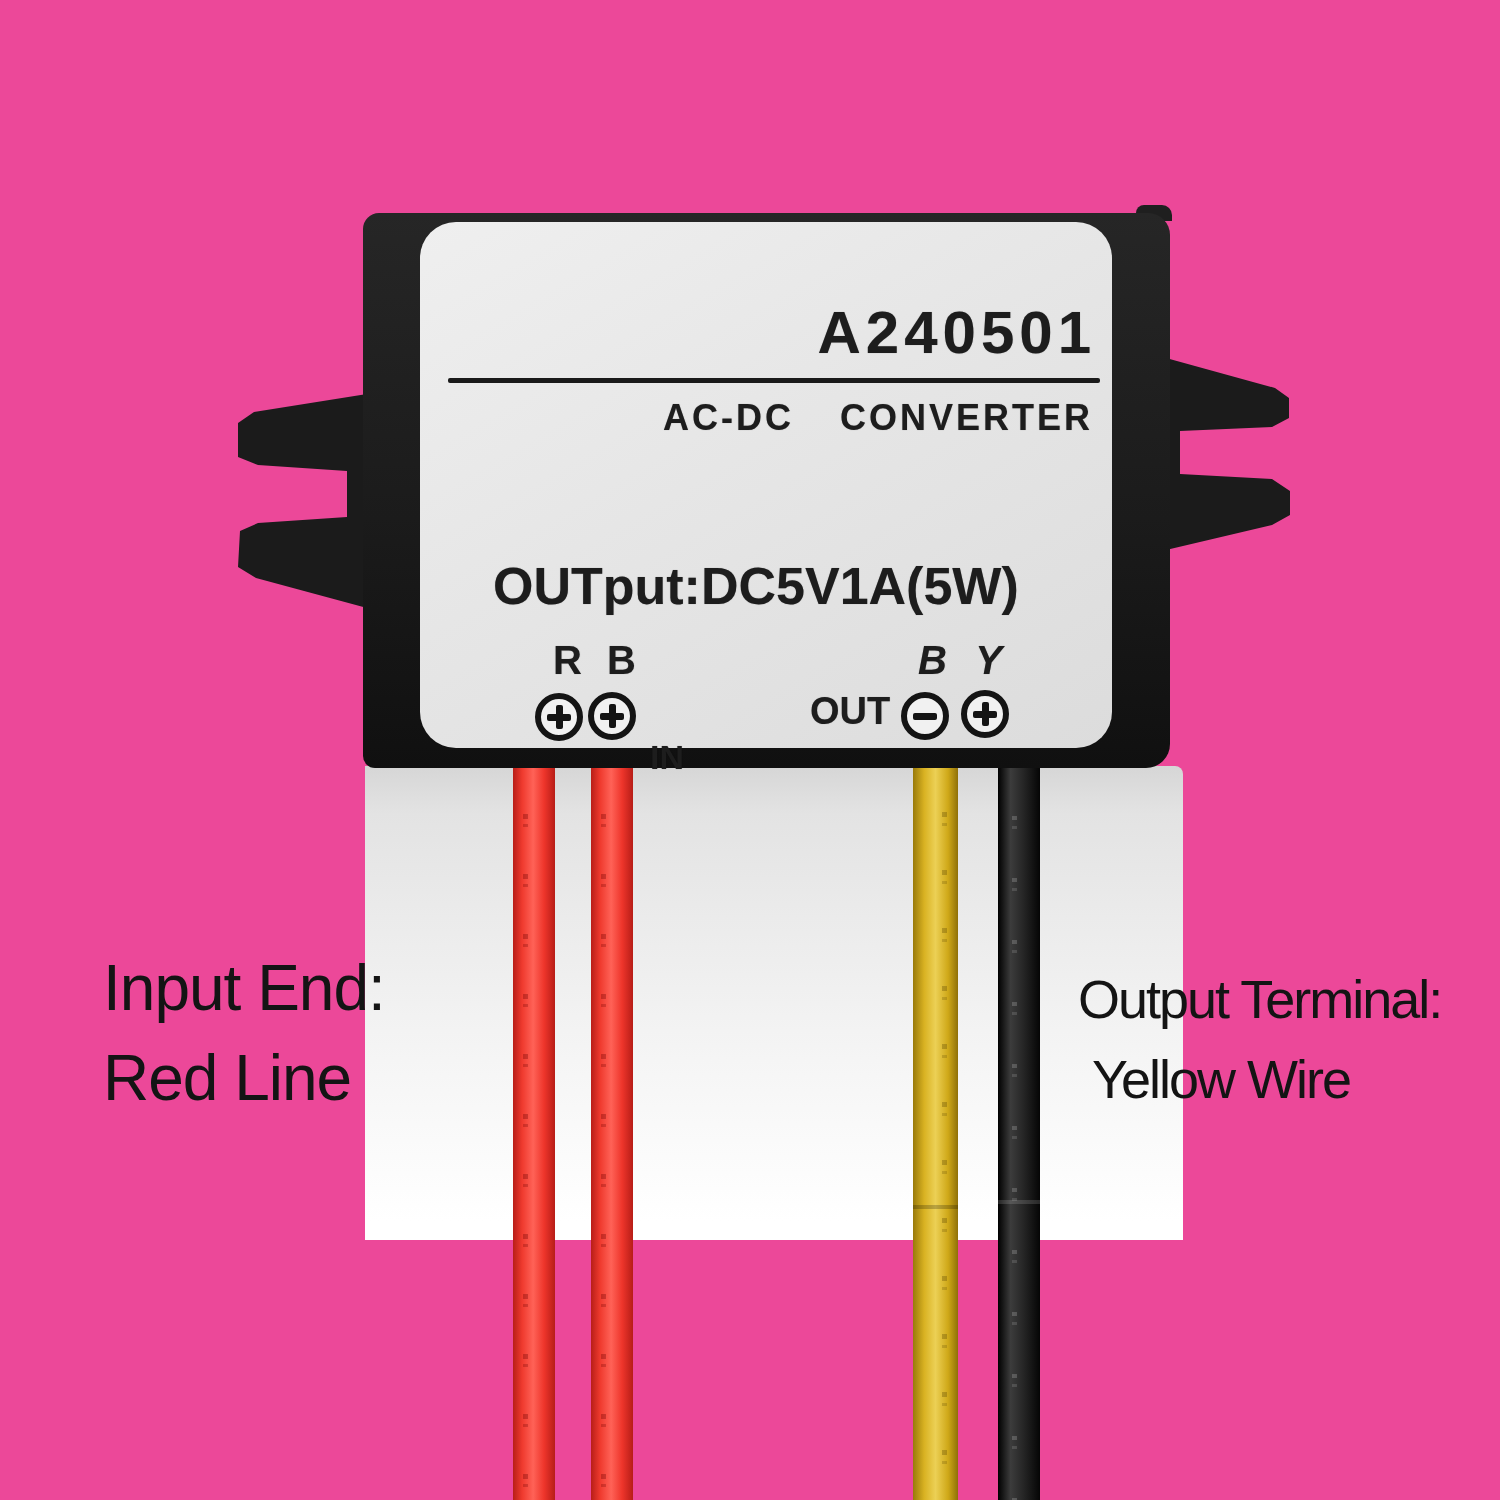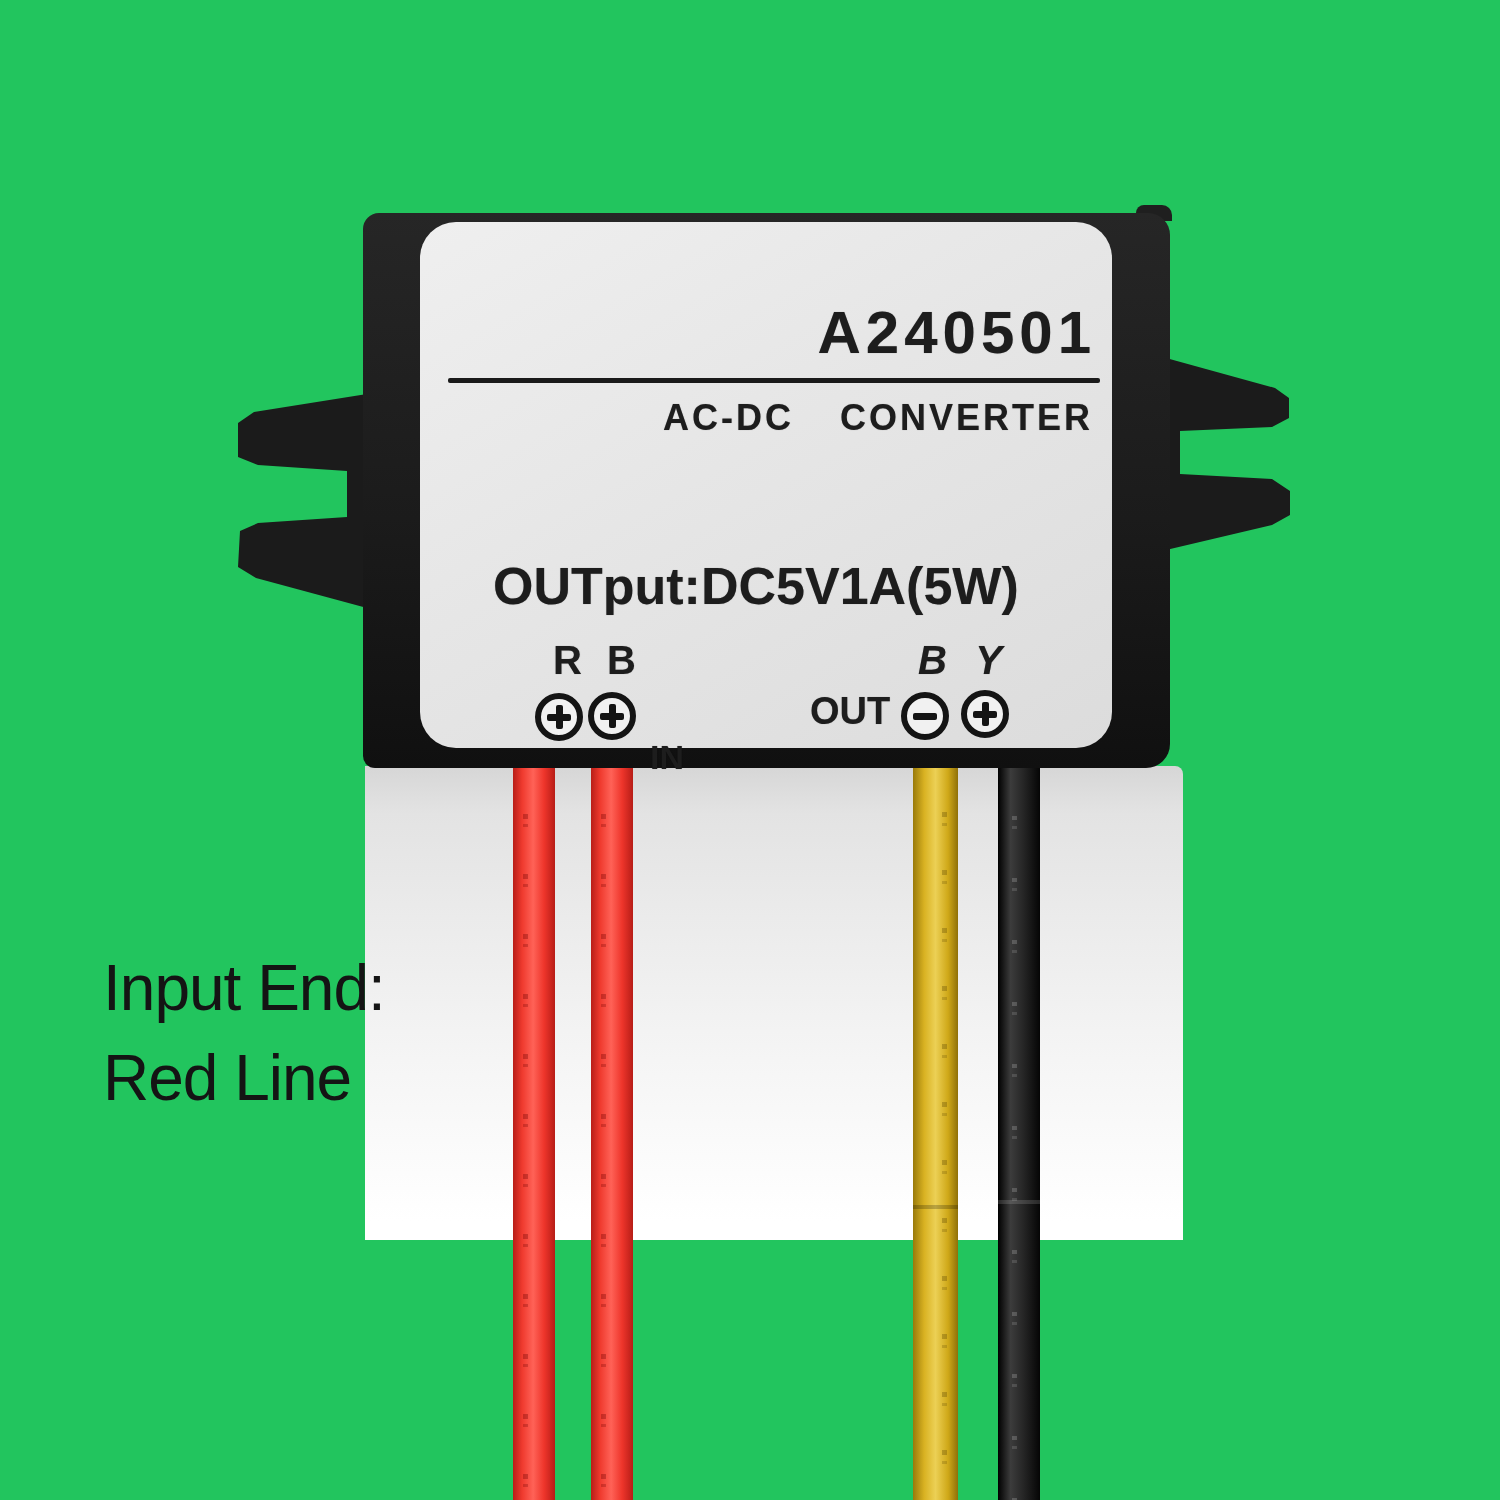--- a/index.html
+++ b/index.html
@@ -1,17 +1,17 @@
 <!DOCTYPE html>
 <html><head>
 <meta charset="utf-8">
 <style>
   html,body{margin:0;padding:0;background:#ffffff;}
   #stage{
-    position:relative;width:1500px;height:1500px;background:#22c55e;
+    position:relative;width:1500px;height:1500px;background:#ec4899;
     overflow:hidden;font-family:"Liberation Sans",sans-serif;
   }
   
   .shadow-band{
     position:absolute;left:365px;top:766px;width:818px;height:474px;
     background:linear-gradient(180deg,#d6d6d6 0%,#e3e3e3 10%,#ebebeb 32%,#f5f5f5 62%,#ffffff 96%);
     border-top-right-radius:8px;z-index:1;
   }
   
   .wire{position:absolute;top:760px;height:740px;z-index:2;}
@@ -125,14 +125,16 @@
     </div>
     <div class="screw" style="left:541px;top:468px;">
       <span class="bh"></span>
         <span class="bv"></span>
     </div>
   </div>
 
   <div class="ann l" style="left:103px;top:956px;">Input End:</div>
   <div class="ann l" style="left:103px;top:1046px;">Red Line</div>
 
+  <div class="ann r" style="left:1078px;top:972px;">Output Terminal:</div>
+  <div class="ann r" style="left:1092px;top:1052px;">Yellow Wire</div>
 
 </div>
 
 </body></html>

